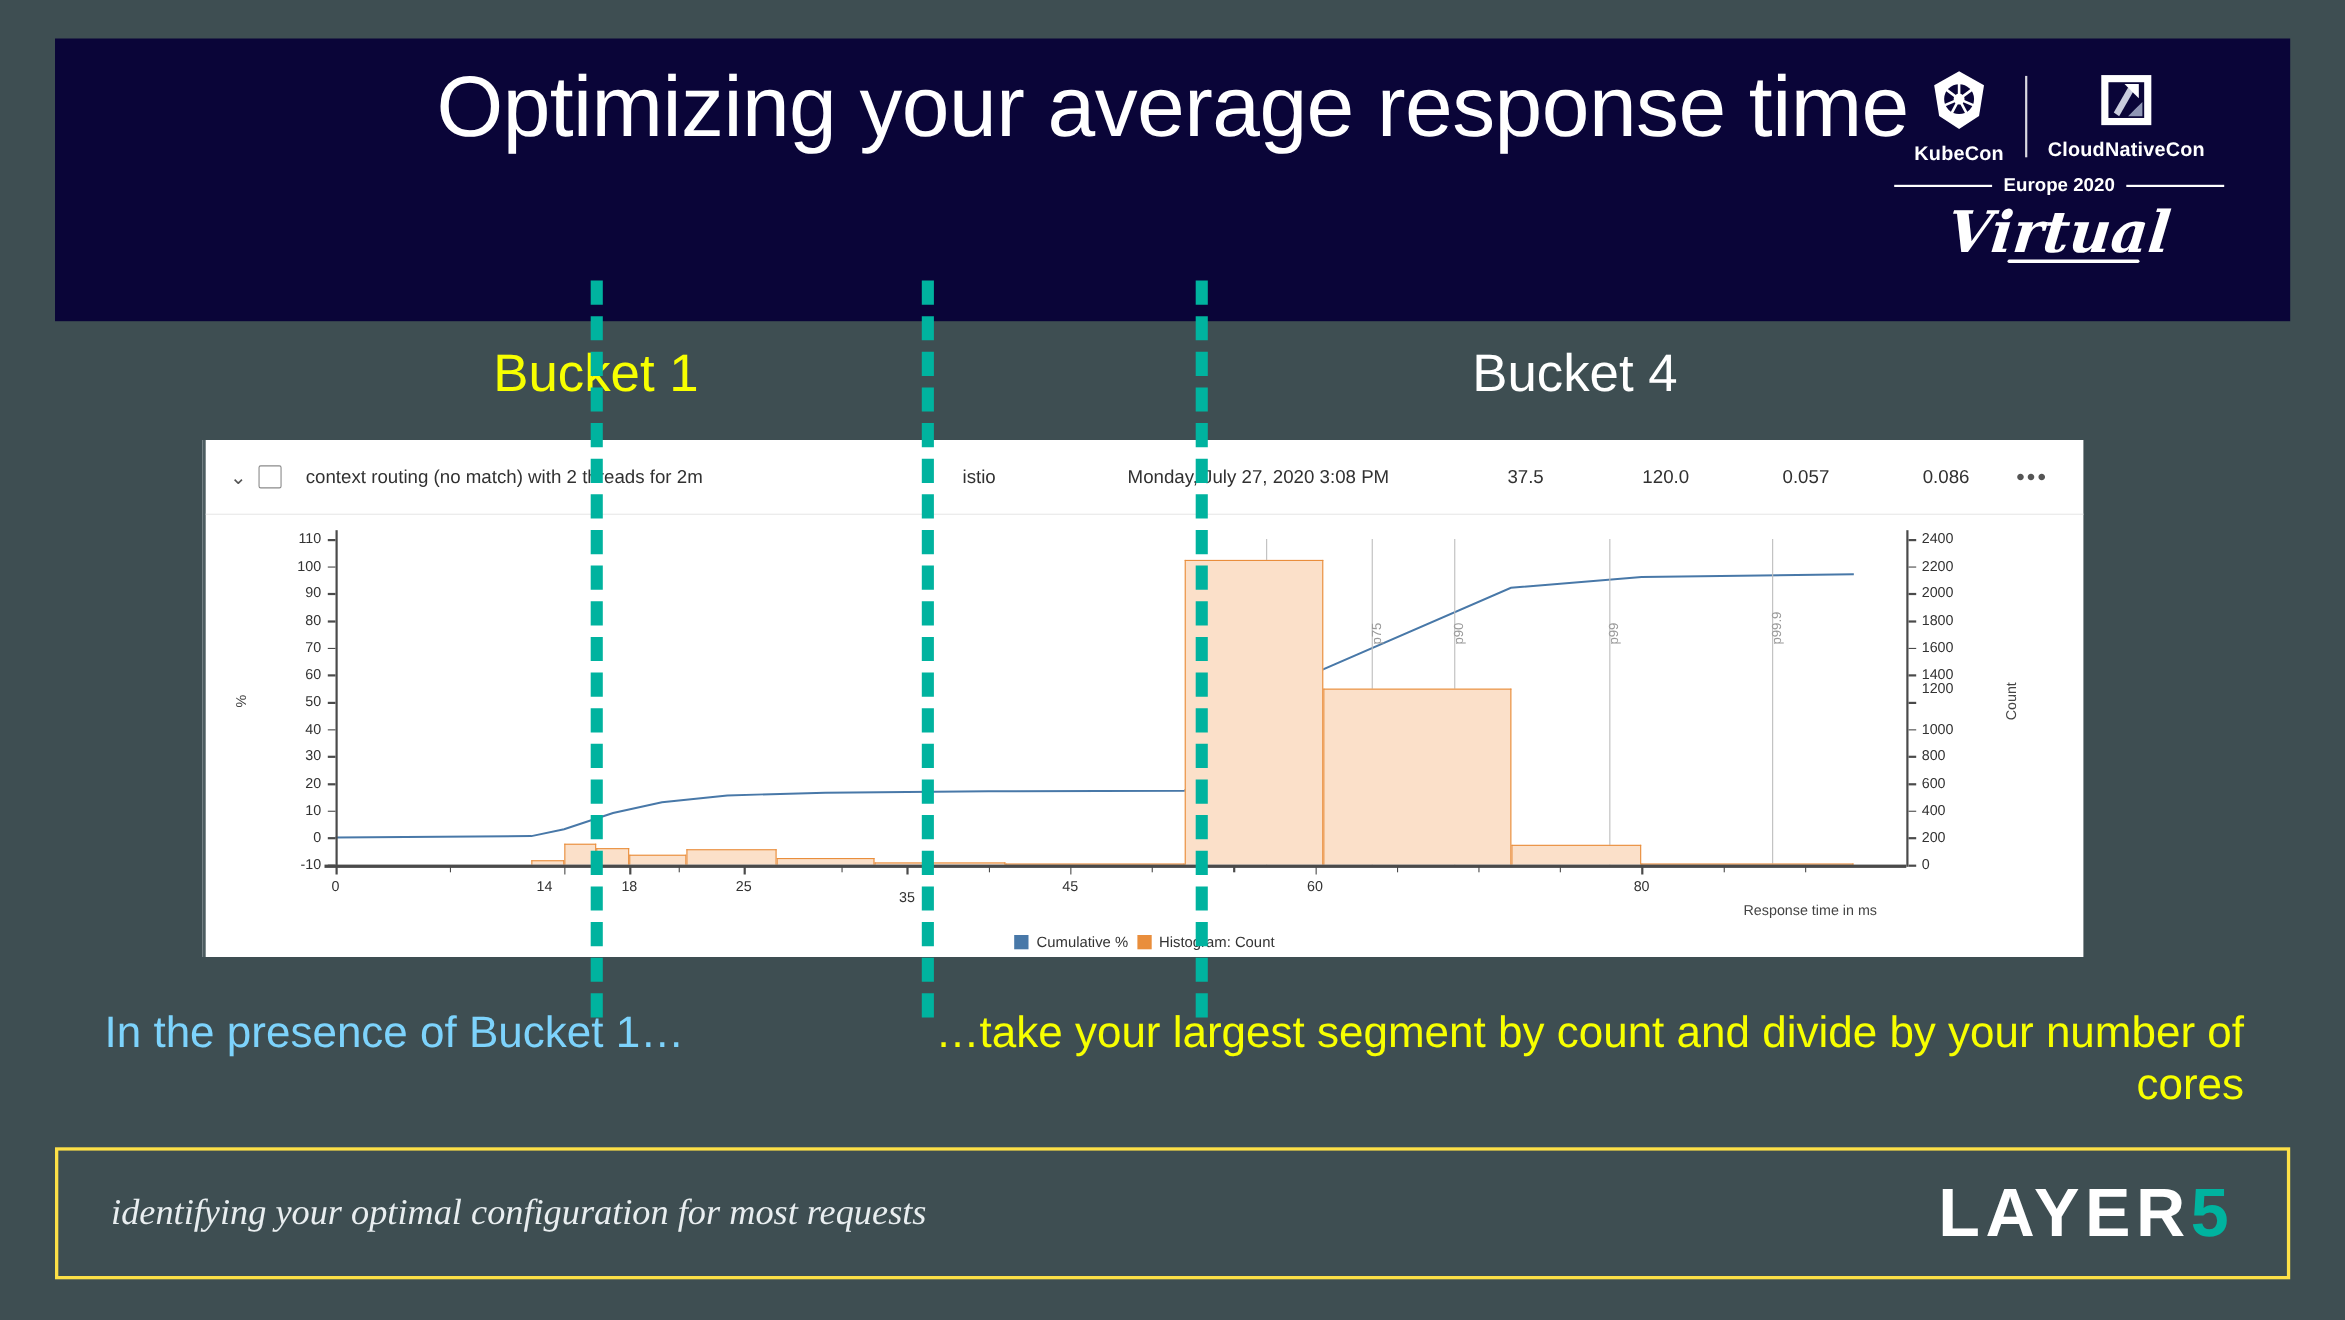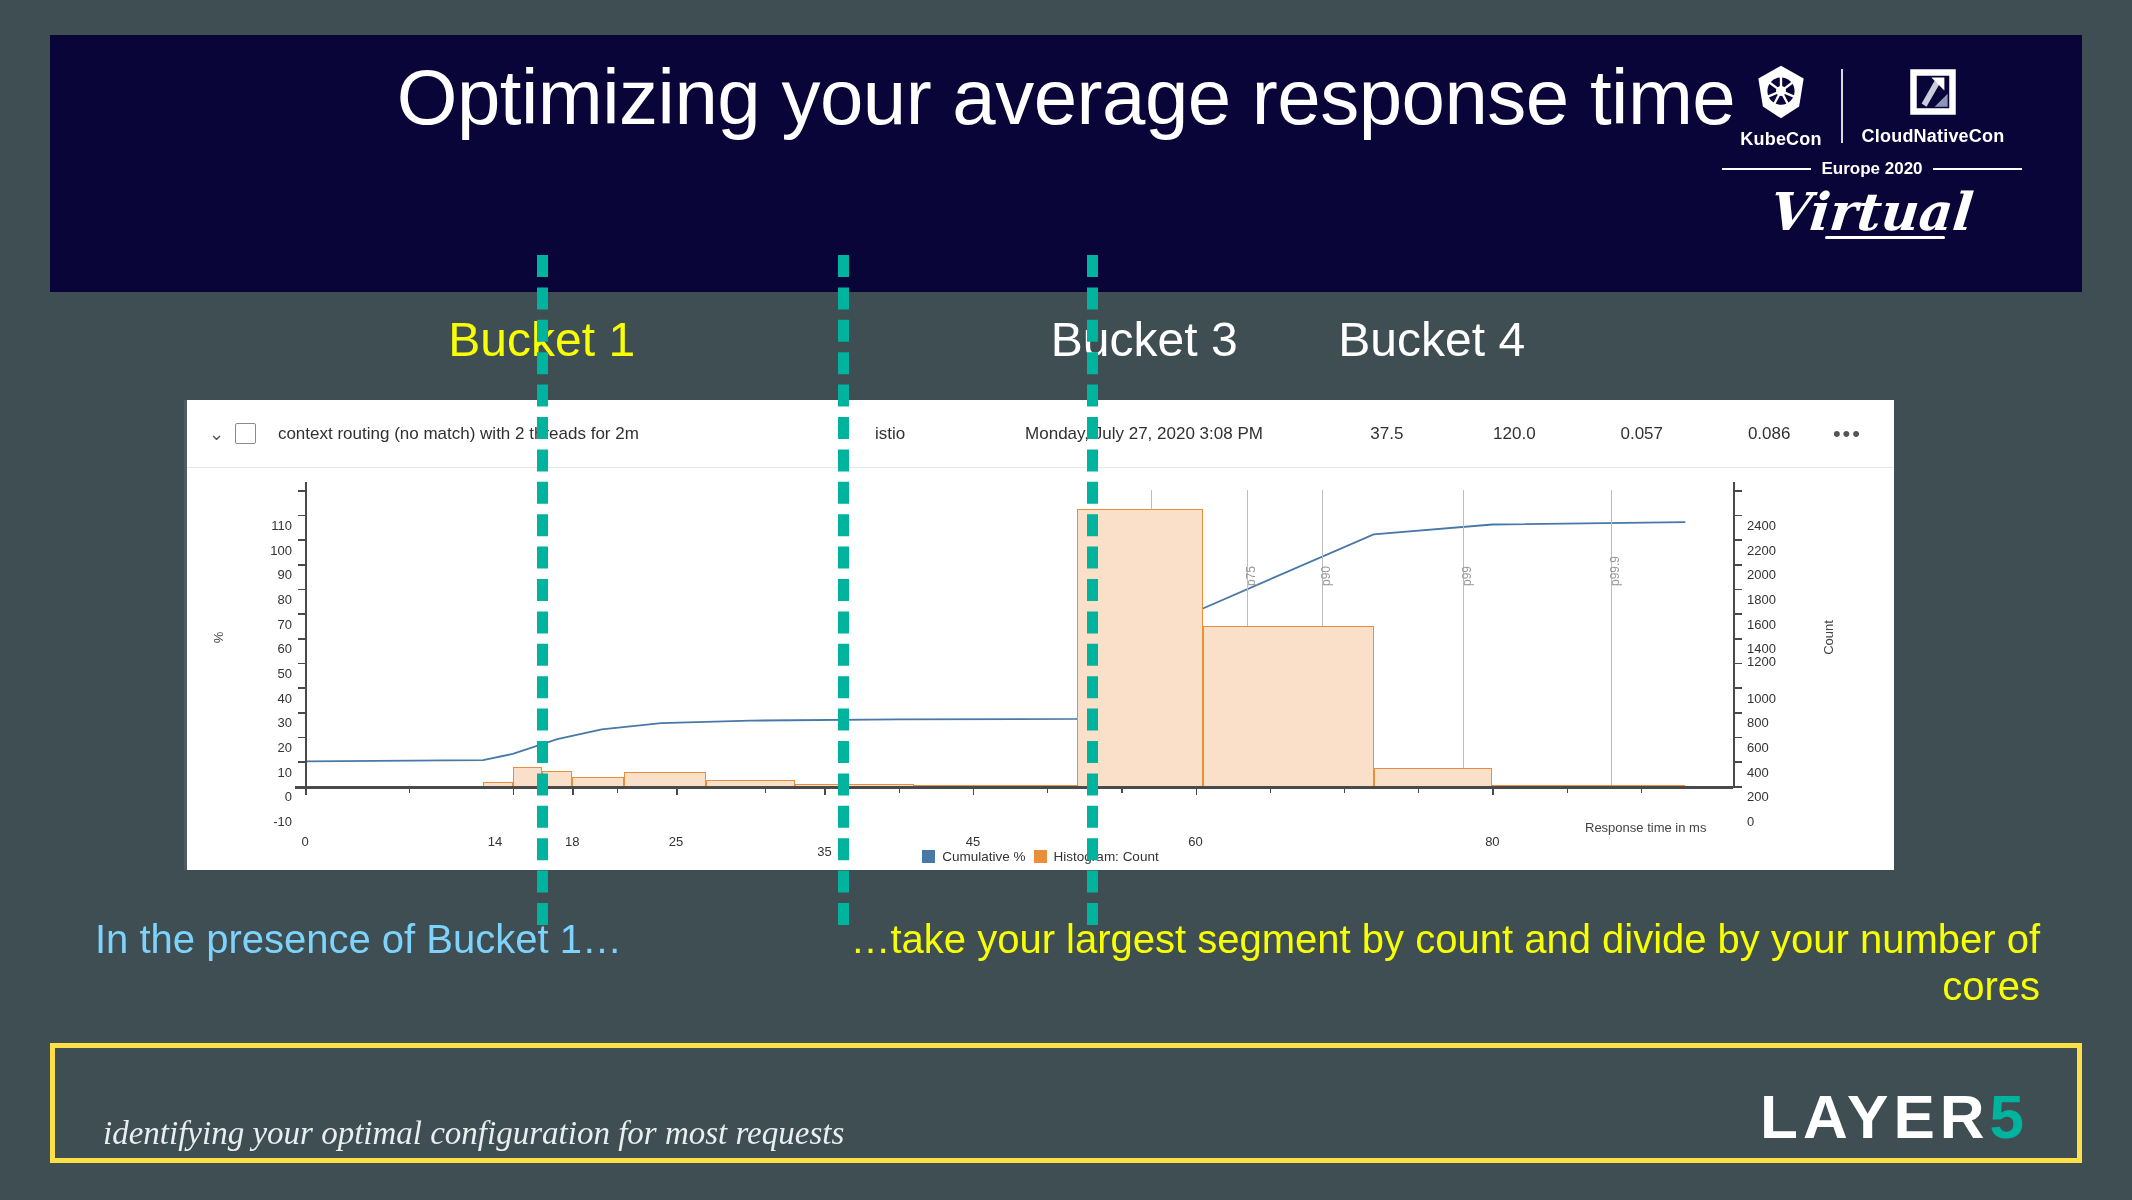--- a/index.html
+++ b/index.html
@@ -81,21 +81,21 @@
   #row-date{ width:360px; text-align:center;}
   .row-num{ width:128px; text-align:center; }
   #row-more{ margin-left:auto; letter-spacing:2px; font-size:22px; color:#555; padding-right:10px;}
 
   
   #plot-area{ position:relative; height:402px; }
 
   .axis-line{ position:absolute; background:#4a4a4a; }
 
   .tick-label{
-    position:absolute; font-size:13px; color:#333; white-space:nowrap;margin-top:36px;
+    position:absolute; font-size:13px; color:#333; white-space:nowrap;
   }
   .tick-mark{ position:absolute; background:#4a4a4a; }
 
   .axis-name{
     position:absolute; font-size:13px; color:#444; white-space:nowrap;
   }
 
   .pct-line{ position:absolute; width:1px; background:#bdbdbd; }
   .pct-label{
     position:absolute; font-size:12px; color:#9a9a9a;
@@ -130,22 +130,22 @@
     color:#7dd3fc; font-size:40px; line-height:1.18;
   }
   #caption-right{
     position:absolute; left:800px; top:916px; width:1240px;
     color:#f7ff00; font-size:40px; line-height:1.18; text-align:right;
   }
 
   
   #footer{
     position:absolute; left:50px; top:1043px; width:2032px; height:120px;
-    border:5px solid #fde047;
-    display:flex; align-items:flex-end; padding:6px 48px;
+    border:3px solid #fde047;
+    display:flex; align-items:center; padding:18px 48px;
   }
   #footer-text{
     color:#e9eef0; font-size:33px; font-style:italic;
     font-family:"Liberation Serif", serif;
   }
   #layer5-logo{
     margin-left:auto; display:flex; align-items:center;
     font-size:62px; font-weight:bold; letter-spacing:5px;
   }
   #layer5-word{ color:#ffffff; }
@@ -197,21 +197,20 @@
       <div id="europe-label">Europe 2020</div>
       <div class="eu-rule"></div>
     </div>
     <div id="virtual-word">Virtual</div>
     <div id="virtual-underline"></div>
   </div>
 </div>
 
 <div id="bucket-row">
     <div class="bucket-label accent" style="left: 15.7%; width: 17%;">Bucket 1</div>
-    <div class="bucket-label" style="left: 47.7%; width: 12.3%;">Bucket 3</div>
     <div class="bucket-label" style="left: 60%; width: 16%;">Bucket 4</div>
   </div>
 
 <div id="chart-card">
 
   <div id="card-header">
     <span id="chev-icon">⌄</span>
     <span id="row-checkbox"></span>
     <span id="row-title">context routing (no match) with 2 threads for 2m</span>
     <span id="row-mesh">istio</span>

